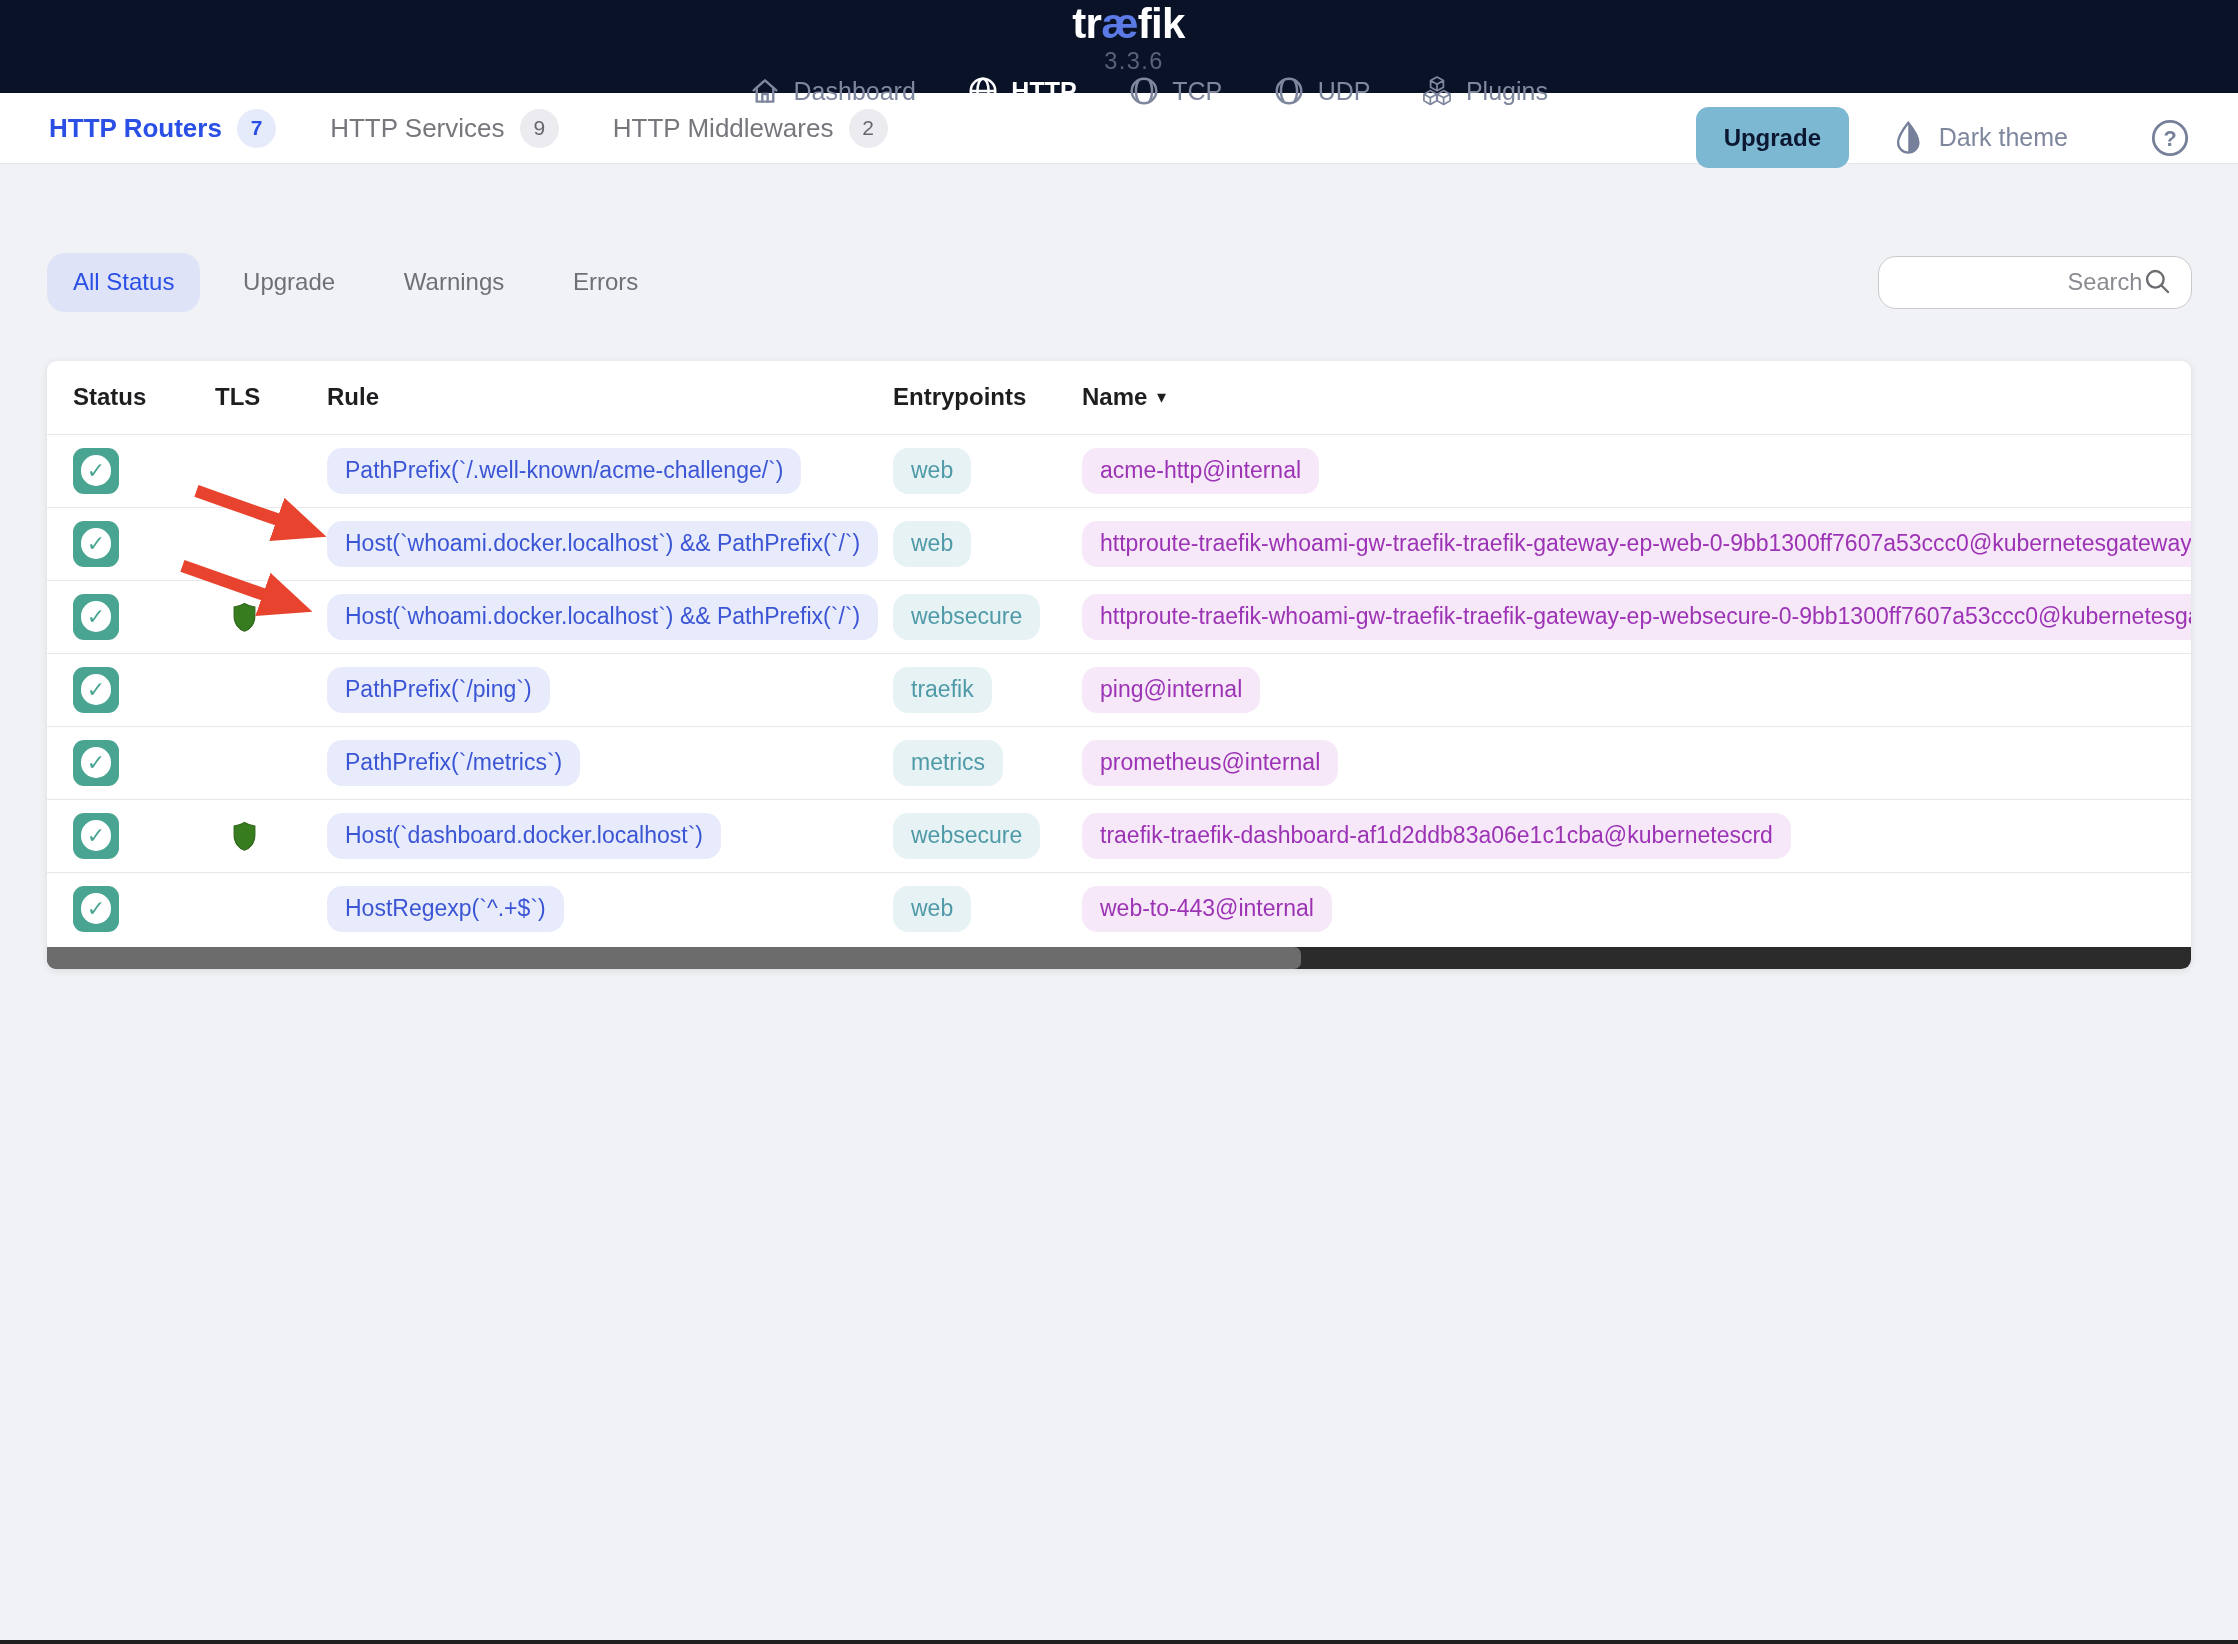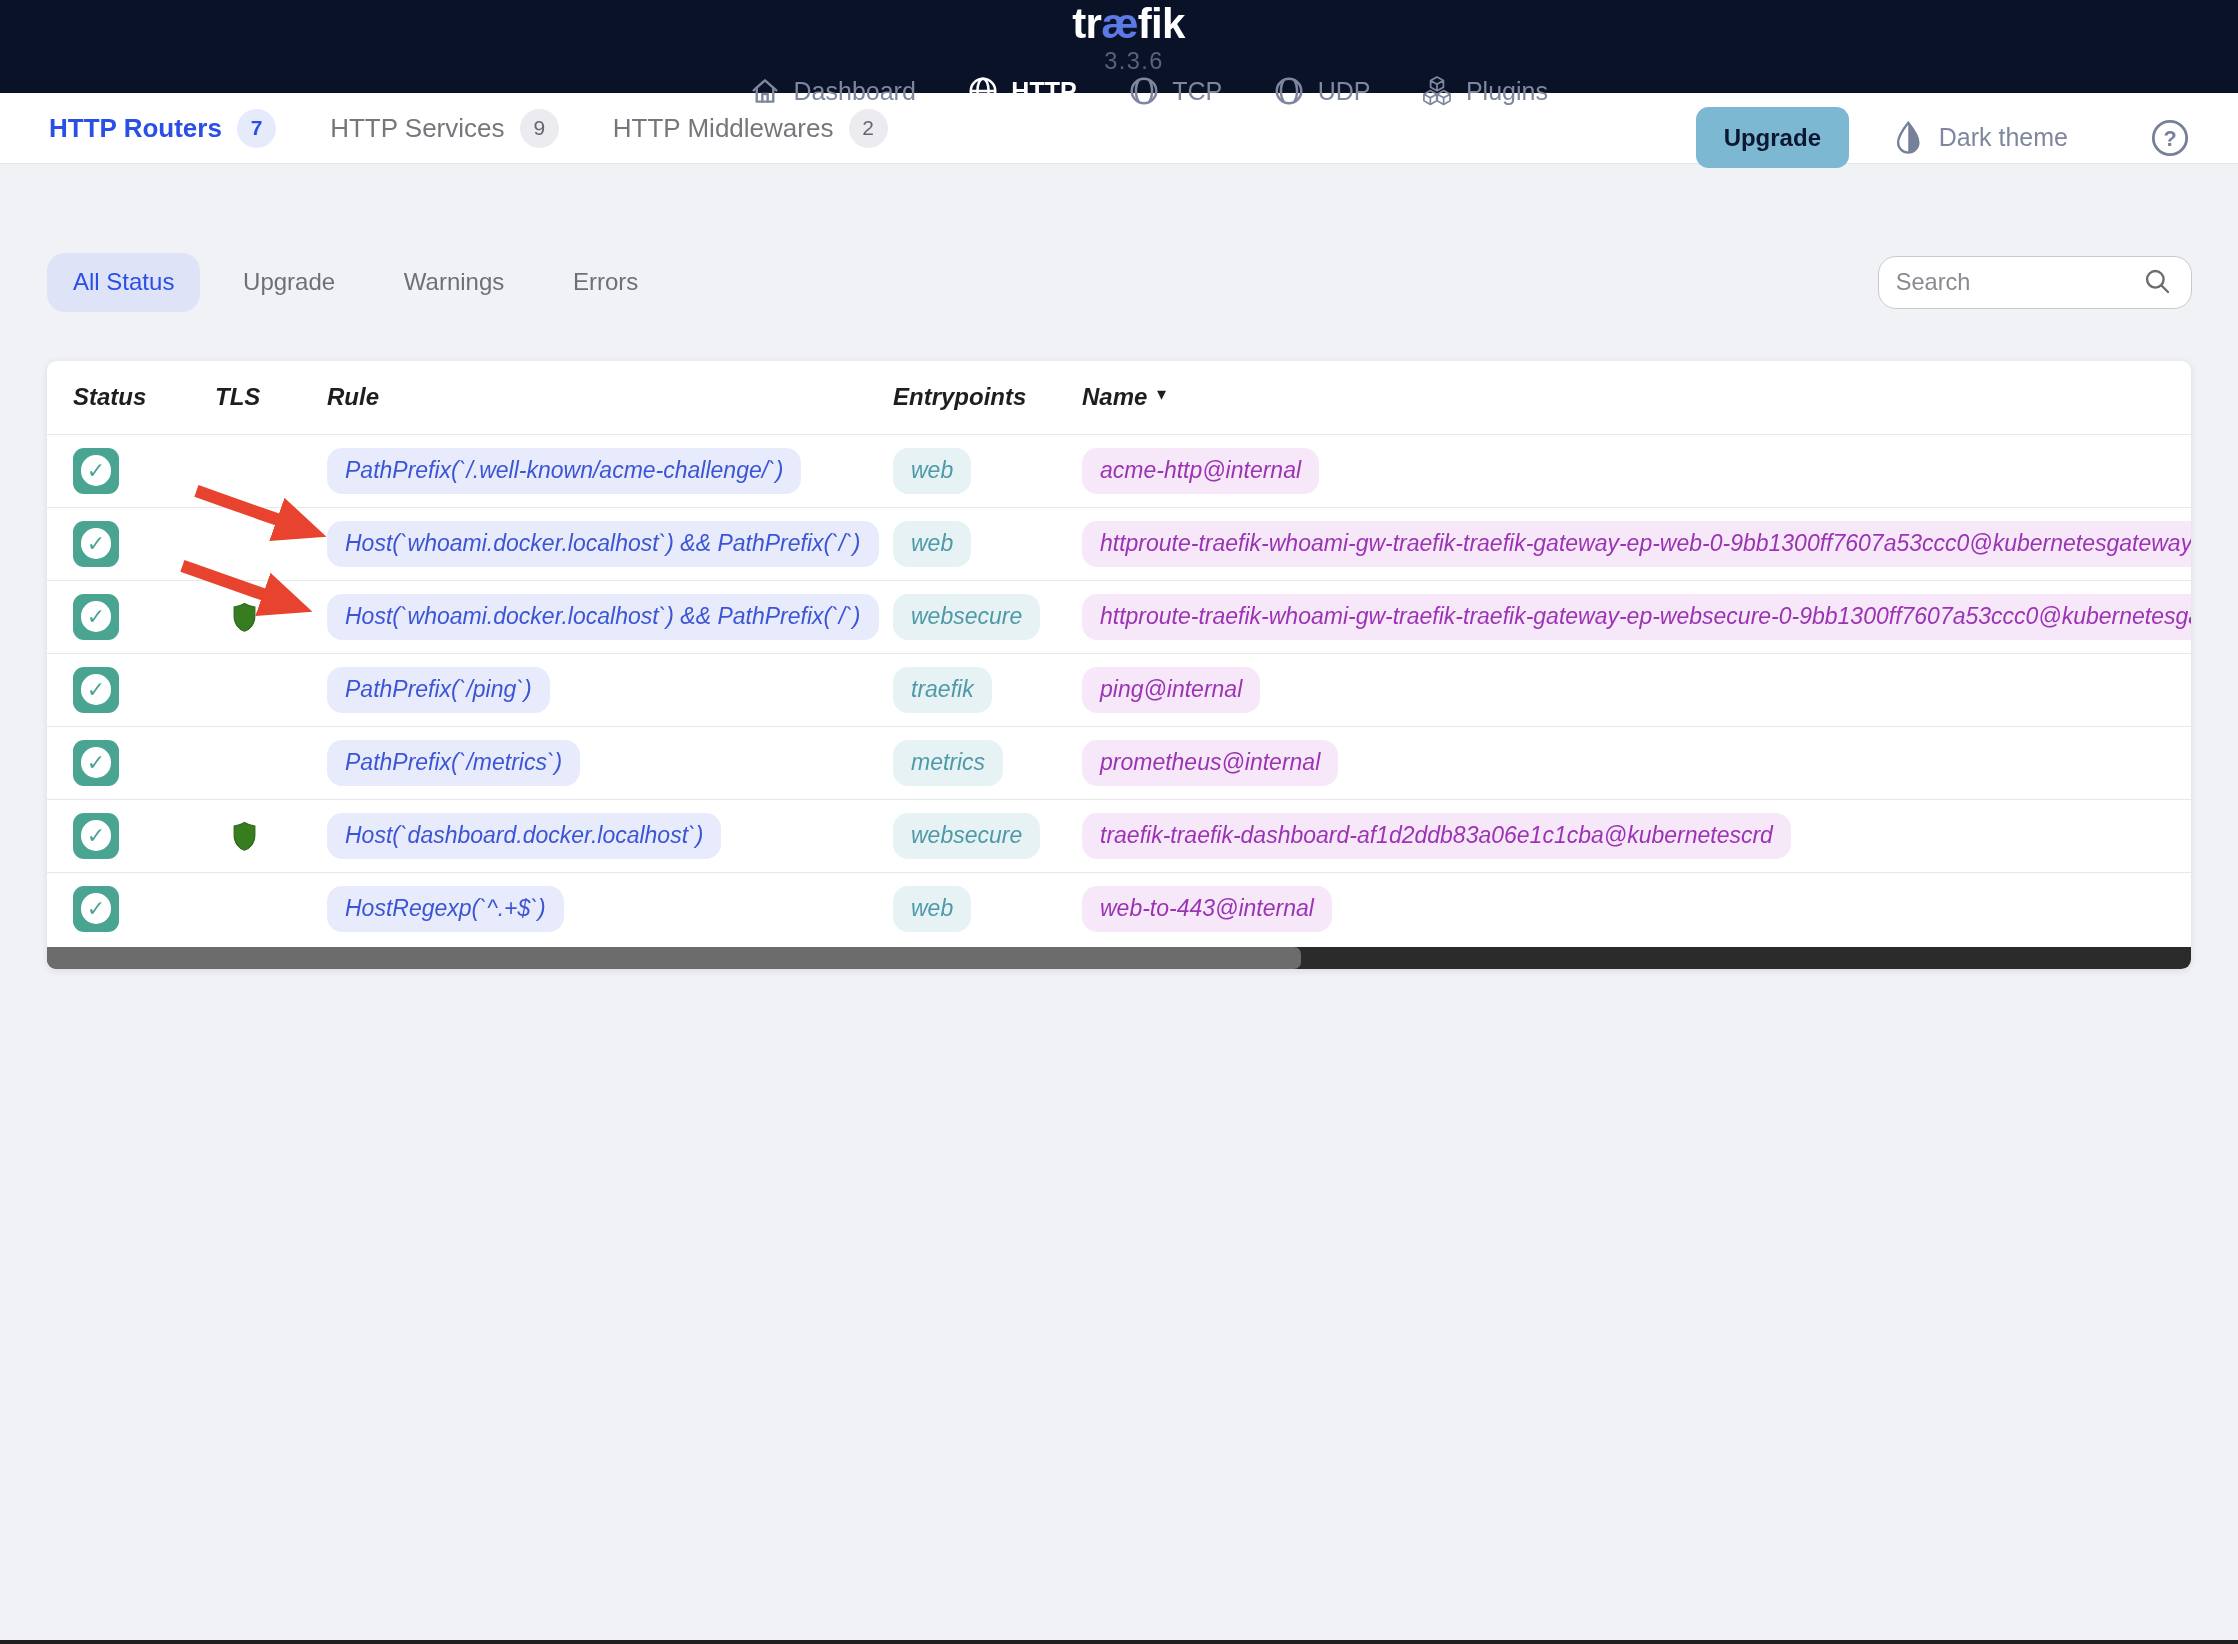--- a/index.html
+++ b/index.html
@@ -36,29 +36,29 @@
   .subnav-item.active{color:var(--accent-blue); font-weight:600;}
   .count-badge{min-width:39px; height:39px; padding:0 9.7px; border-radius:19.4px; background:#ececf0; color:#66666e; font-size:21px; display:flex; align-items:center; justify-content:center;}
   .subnav-item.active .count-badge{background:#e6ebfc; color:var(--accent-blue);}
 
   
   .filter-row{margin:89px 47px 0 47px; display:flex; align-items:center;}
   .filter-tabs{display:flex; align-items:center; gap:16.7px;}
   .filter-tab{font-size:24px; color:#6f6f76; padding:15.3px 26px; border-radius:18px; cursor:pointer; white-space:nowrap;}
   .filter-tab.active{background:#dfe3f8; color:var(--accent-blue);}
   .search-box{margin-left:auto; width:314px; height:53px; background:#ffffff; border:1.4px solid #c9c9ce; border-radius:18px; display:flex; align-items:center; padding:0 16.7px;}
-  .search-box input{flex:1; border:none; outline:none; font-size:23.6px; color:#4a4a50; font-family:inherit; background:transparent; min-width:0;}
+  .search-box input{flex:1; border:none; outline:none; font-size:23.6px; color:#4a4a50; font-family:inherit; background:transparent; min-width:0;text-align:right;}
   .search-box input::placeholder{color:#8a8a90;}
   .search-box svg{width:32px; height:32px; flex:0 0 auto;}
 
   
   .card{margin:49px 47px 0 47px; width:2144px; height:608px; background:#ffffff; border-radius:9.7px; box-shadow:0 1.4px 7px rgba(40,40,60,.10); position:relative; overflow:hidden;}
   .thead{display:flex; align-items:center; height:73px; padding-left:26px; font-size:24px; font-weight:700; color:#1e1e21;}
   .trow{display:flex; align-items:center; height:73px; padding-left:26px; border-top:1.4px solid #e8e8ea; cursor:pointer;}
-  .cell{display:flex; overflow:visible;font-style:italic;}
+  .cell{display:flex; align-items:center; overflow:visible;}
   .col-status{width:142px;}
   .col-tls{width:112px;}
   .col-rule{width:566px;}
   .col-entry{width:189px;}
   .col-name{flex:1; min-width:0;}
   .sort-arrow{font-size:18px; margin-left:9.7px; color:#1e1e21;}
   .status-ok{width:46px; height:46px; border-radius:11px; background:var(--status-green); display:flex; align-items:center; justify-content:center;}
   .status-ok .circ{width:30.5px; height:30.5px; border-radius:50%; background:#ffffff; display:flex; align-items:center; justify-content:center; color:var(--status-green); font-size:22px; font-weight:700;}
   .shield{width:25px; height:32px; margin-left:16.7px;}
   .pill{display:inline-block; white-space:nowrap; font-size:23px; padding:10.4px 18px; border-radius:15.3px; line-height:1.1;}

